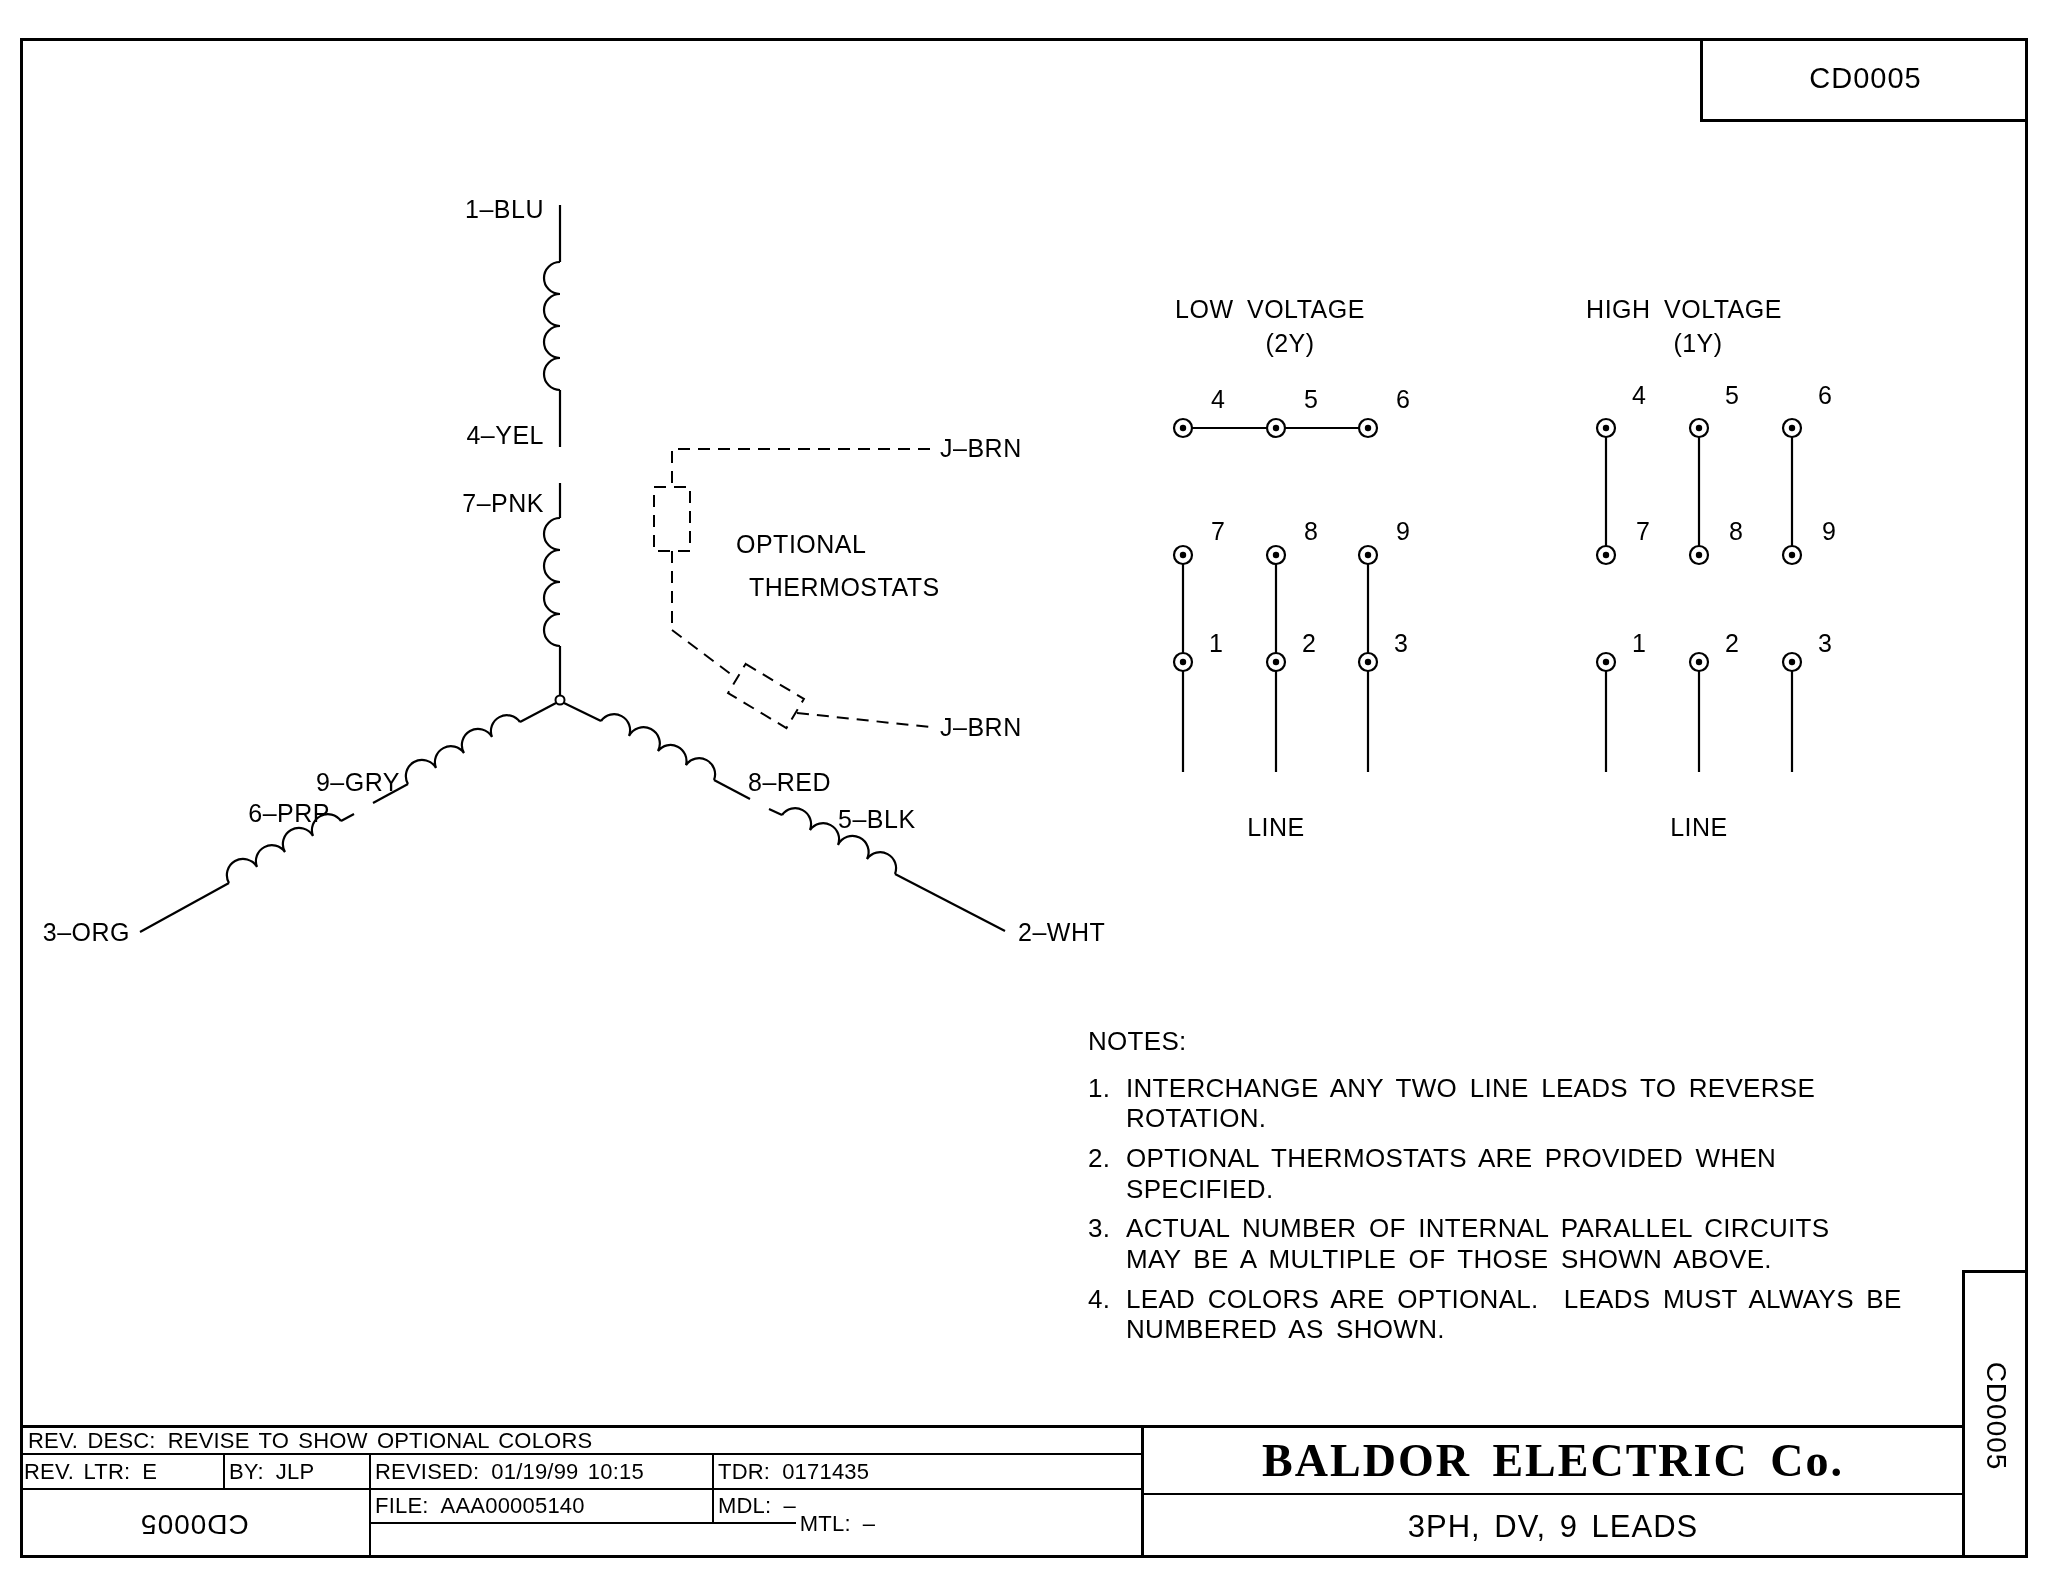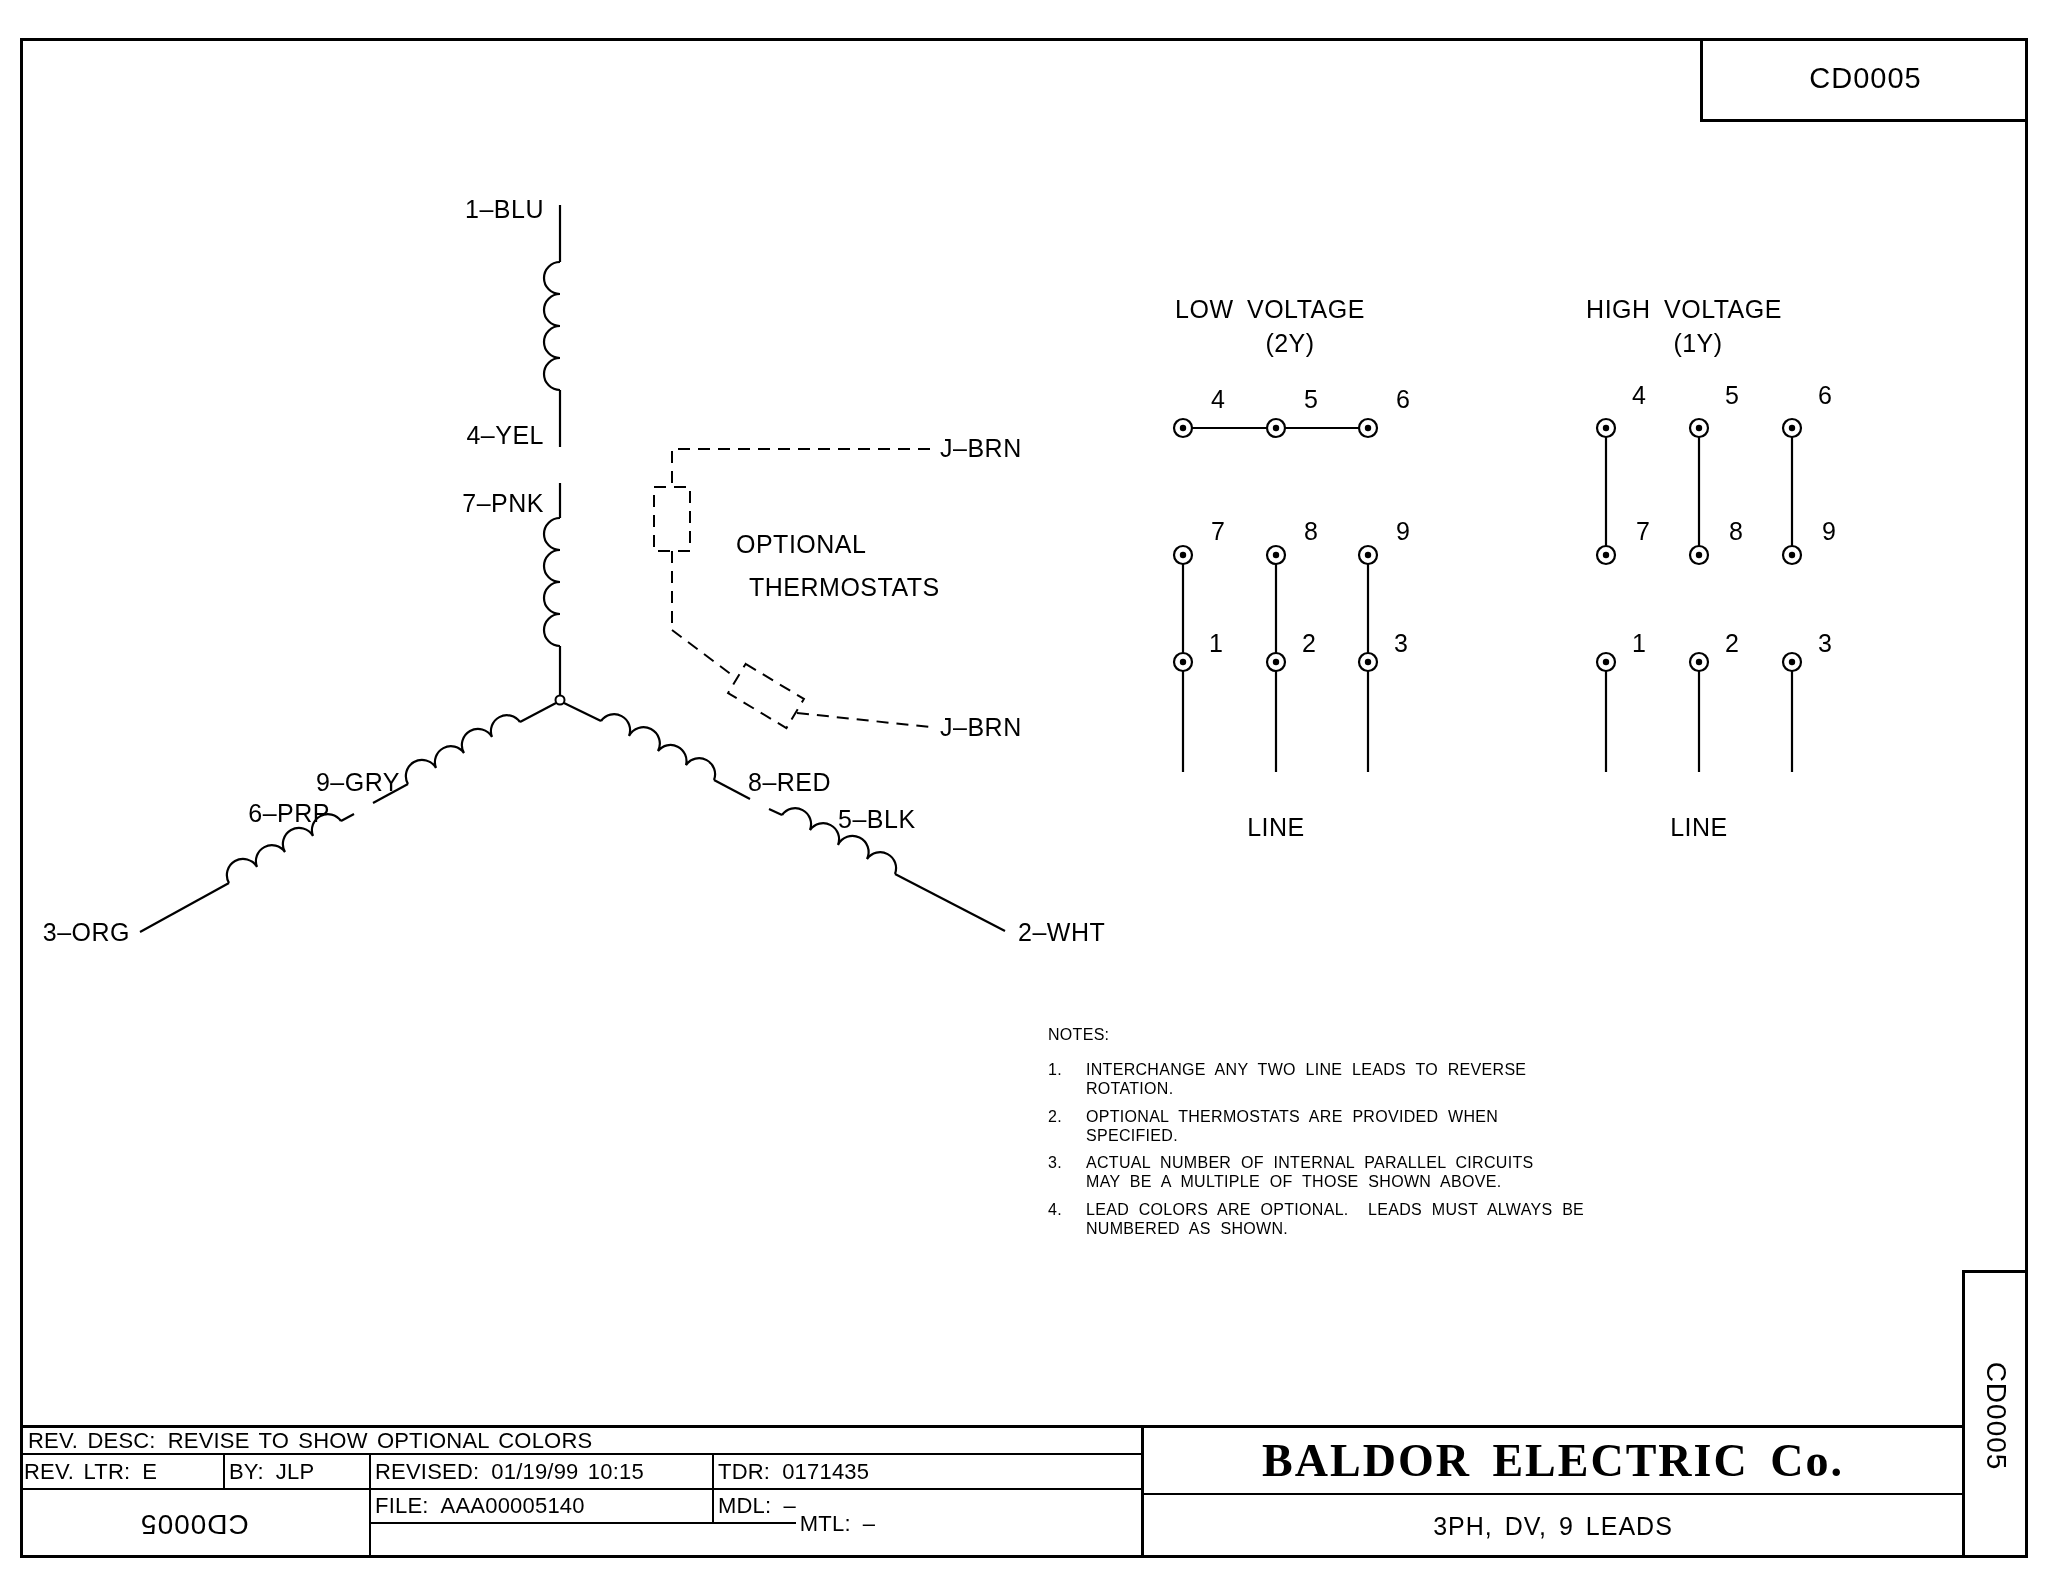--- a/index.html
+++ b/index.html
@@ -51,22 +51,22 @@
     width: 66px; height: 288px;
     border-left: 3px solid #000;
     border-top: 3px solid #000;
     display: flex; align-items: center; justify-content: center;
   }
   #side-tab span { transform: rotate(90deg); font-size: 28px; letter-spacing: 1px; white-space: pre; }
 
   
   #notes {
     position: absolute;
-    left: 1048px; top: 1026px;
-    font-size: 16px;
+    left: 1088px; top: 1026px;
+    font-size: 26px;
     letter-spacing: 0.3px;
     word-spacing: 5px;
     line-height: 1.18;
   }
   #notes .heading { margin-bottom: 16px; }
   .note { display: flex; margin-bottom: 9px; }
   .note-num { width: 38px; flex: 0 0 38px; }
   .nl { display: block; white-space: pre; }
 
   
@@ -99,21 +99,21 @@
   #row-mtl { flex: 1; }
   #tb-right { flex: 1; display: flex; flex-direction: column; }
   #company-row {
     height: 67px; border-bottom: 2px solid #000;
     display: flex; align-items: center; justify-content: center;
     font-family: "Liberation Serif", serif;
     font-size: 46px; font-weight: 700; letter-spacing: 2px; word-spacing: 8px;
   }
   #desc-row {
     flex: 1; display: flex; align-items: center; justify-content: center;
-    font-size: 25px; letter-spacing: 1px; word-spacing: 4px;
+    font-size: 31px; letter-spacing: 1px; word-spacing: 4px;
   }
 </style>
 </head>
 <body>
 
 <div id="page">
 
   <div id="frame"></div>
 
   <svg id="diagram" viewBox="0 0 2048 1582" xmlns="http://www.w3.org/2000/svg">

